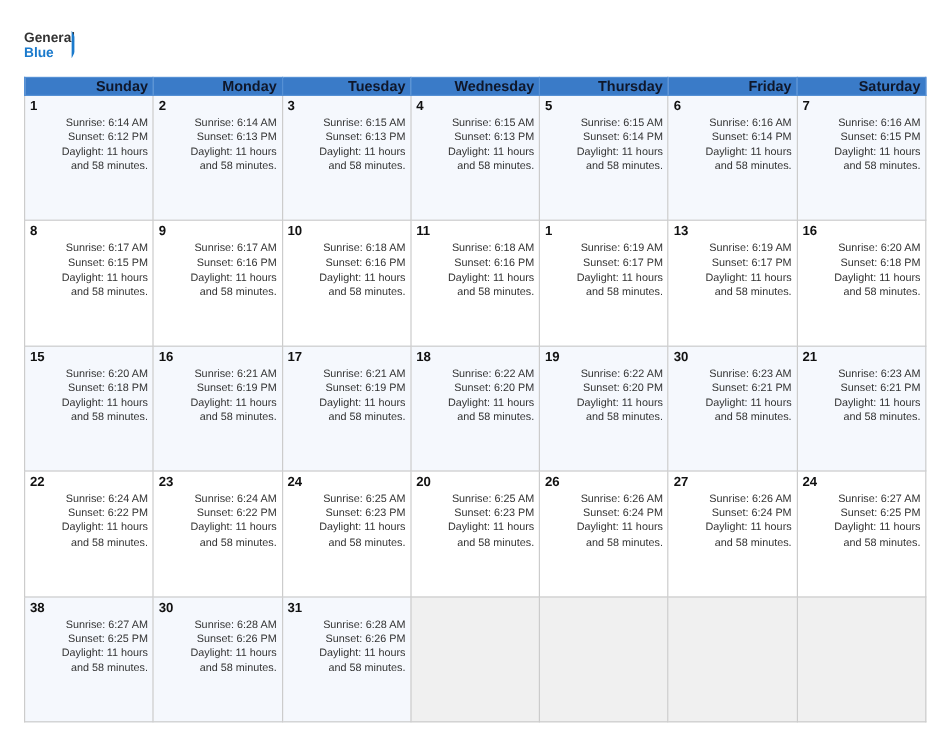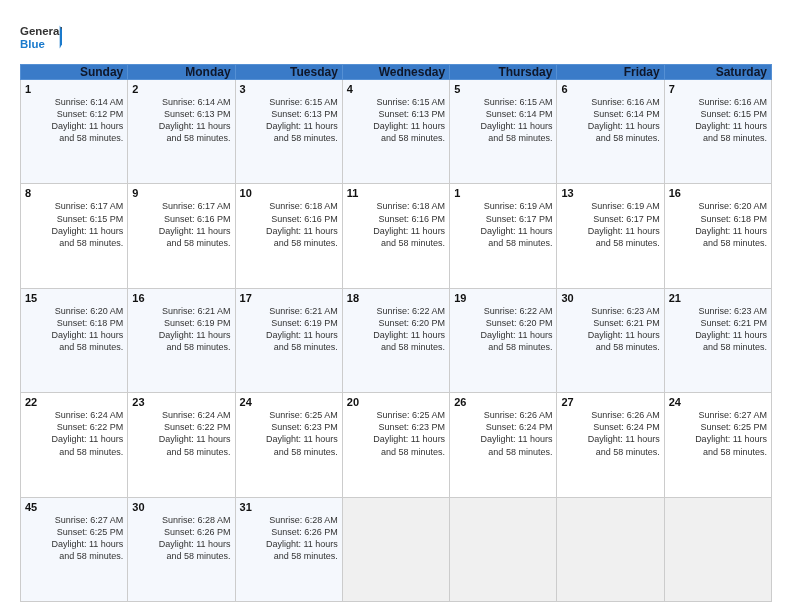--- a/index.html
+++ b/index.html
@@ -240,21 +240,21 @@
             <span class="day-num">27</span>
             <div class="day-info"><span>Sunrise: 6:26 AM</span><br><span>Sunset: 6:24 PM</span><br><span>Daylight: 11 hours</span><br><span>and 58 minutes.</span><br></div>
           </td>
           <td>
             <span class="day-num">24</span>
             <div class="day-info"><span>Sunrise: 6:27 AM</span><br><span>Sunset: 6:25 PM</span><br><span>Daylight: 11 hours</span><br><span>and 58 minutes.</span><br></div>
           </td>
         </tr>
         <tr>
           <td>
-            <span class="day-num">45</span>
+            <span class="day-num">38</span>
             <div class="day-info"><span>Sunrise: 6:27 AM</span><br><span>Sunset: 6:25 PM</span><br><span>Daylight: 11 hours</span><br><span>and 58 minutes.</span><br></div>
           </td>
           <td>
             <span class="day-num">30</span>
             <div class="day-info"><span>Sunrise: 6:28 AM</span><br><span>Sunset: 6:26 PM</span><br><span>Daylight: 11 hours</span><br><span>and 58 minutes.</span><br></div>
           </td>
           <td>
             <span class="day-num">31</span>
             <div class="day-info"><span>Sunrise: 6:28 AM</span><br><span>Sunset: 6:26 PM</span><br><span>Daylight: 11 hours</span><br><span>and 58 minutes.</span><br></div>
           </td>

